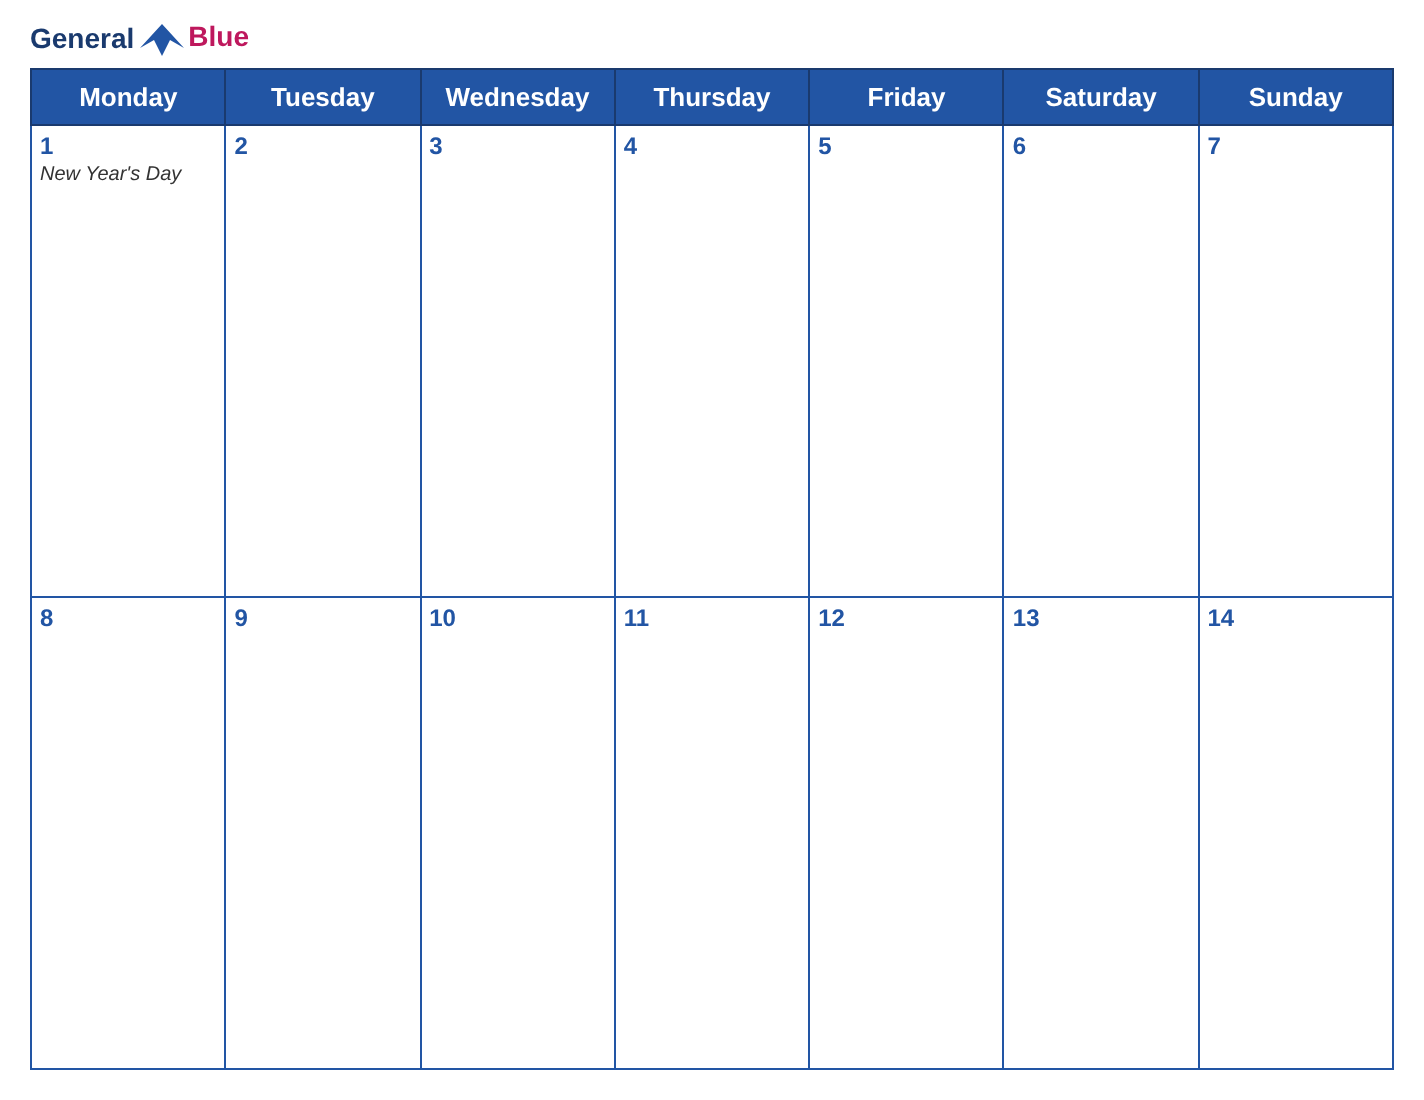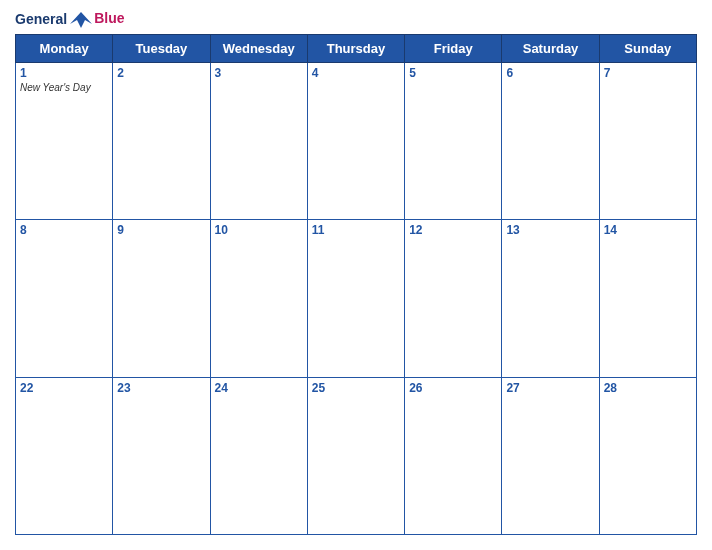--- a/index.html
+++ b/index.html
@@ -156,37 +156,14 @@
         <td>
           <span class="day-number">12</span>
         </td>
         <td>
           <span class="day-number">13</span>
         </td>
         <td>
           <span class="day-number">14</span>
         </td>
       </tr>
-      <tr>
-        <td>
-          <span class="day-number">22</span>
-        </td>
-        <td>
-          <span class="day-number">23</span>
-        </td>
-        <td>
-          <span class="day-number">24</span>
-        </td>
-        <td>
-          <span class="day-number">25</span>
-        </td>
-        <td>
-          <span class="day-number">26</span>
-        </td>
-        <td>
-          <span class="day-number">27</span>
-        </td>
-        <td>
-          <span class="day-number">28</span>
-        </td>
-      </tr>
     </tbody>
 </table>
 
 </body></html>

